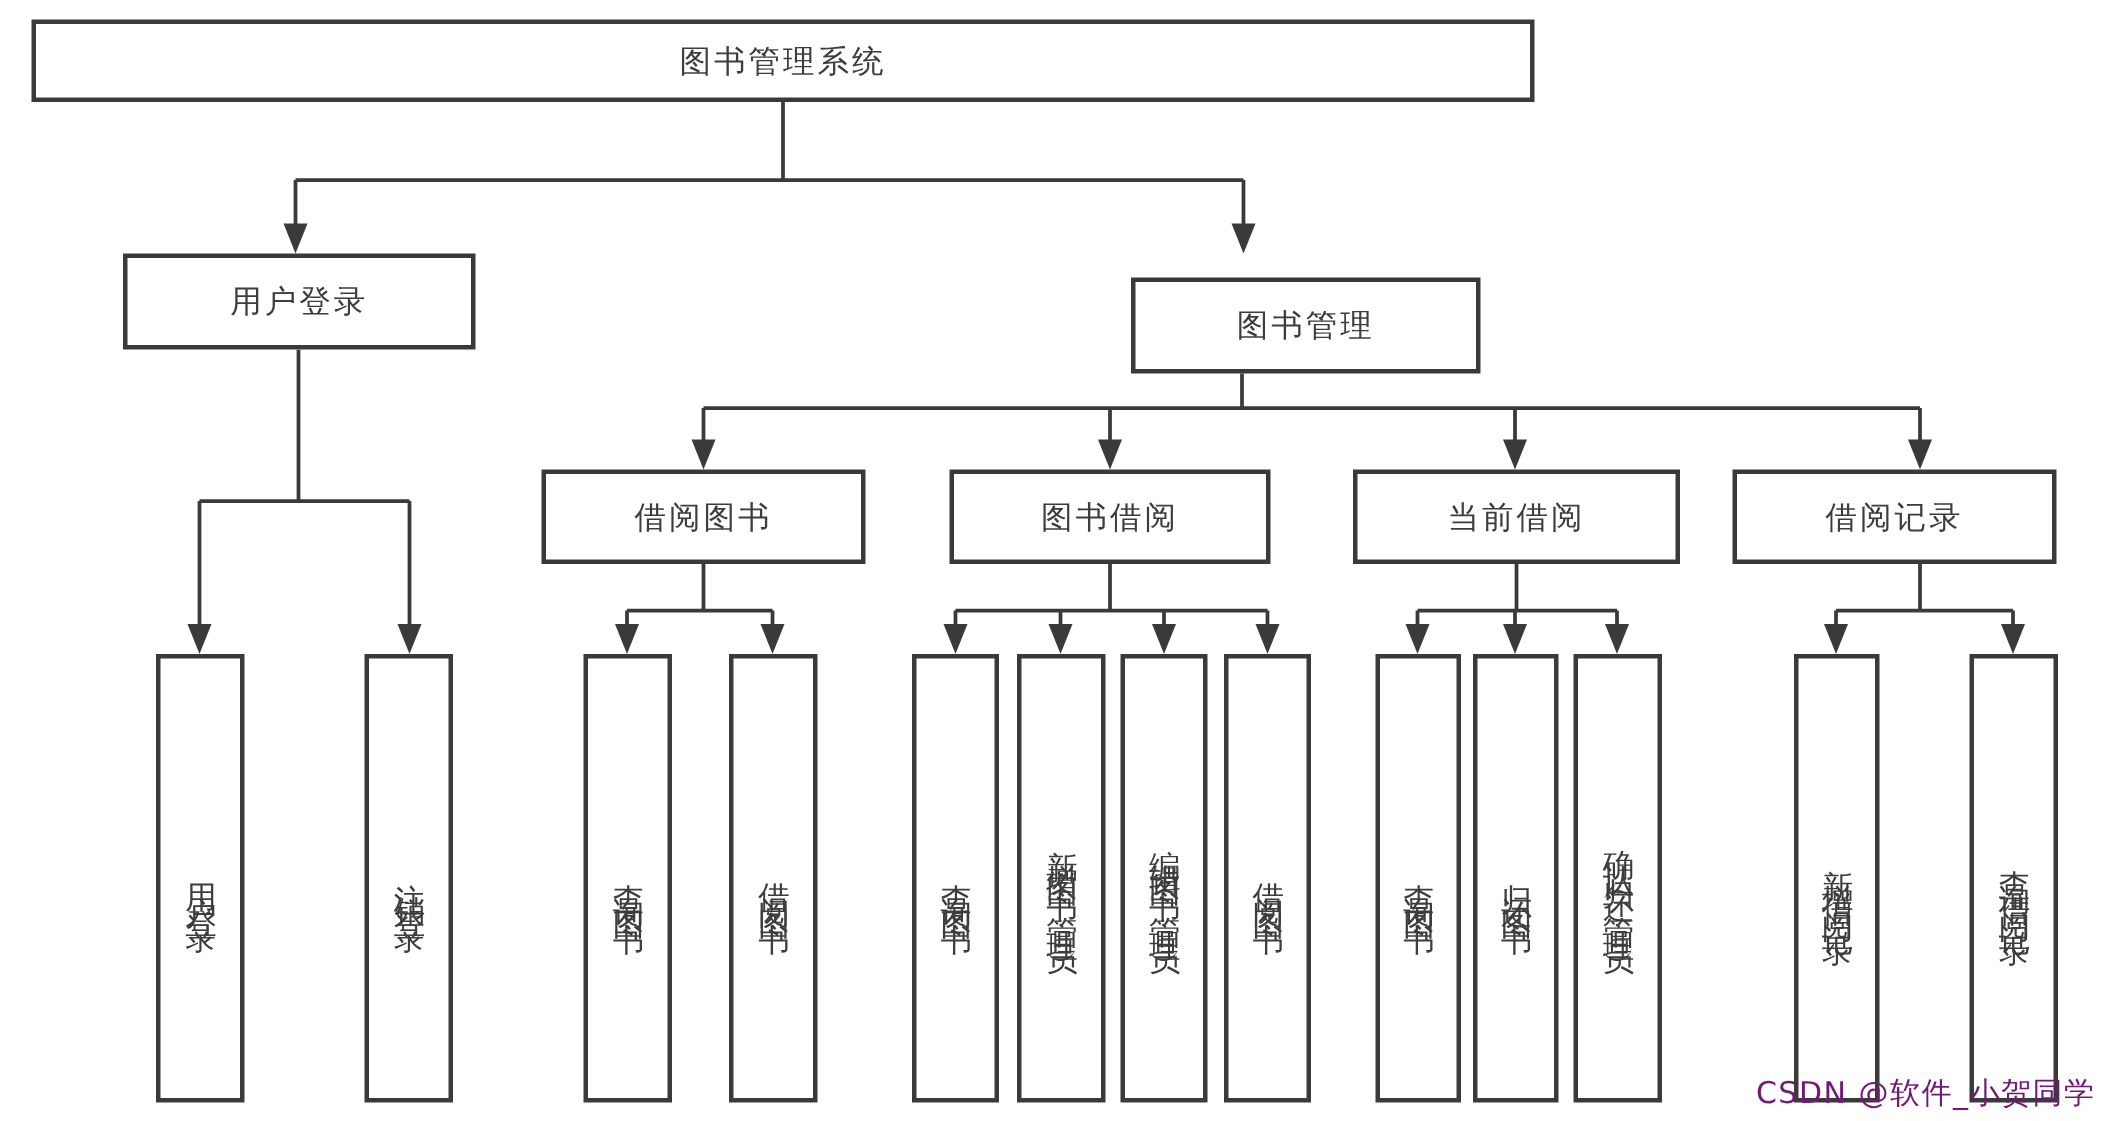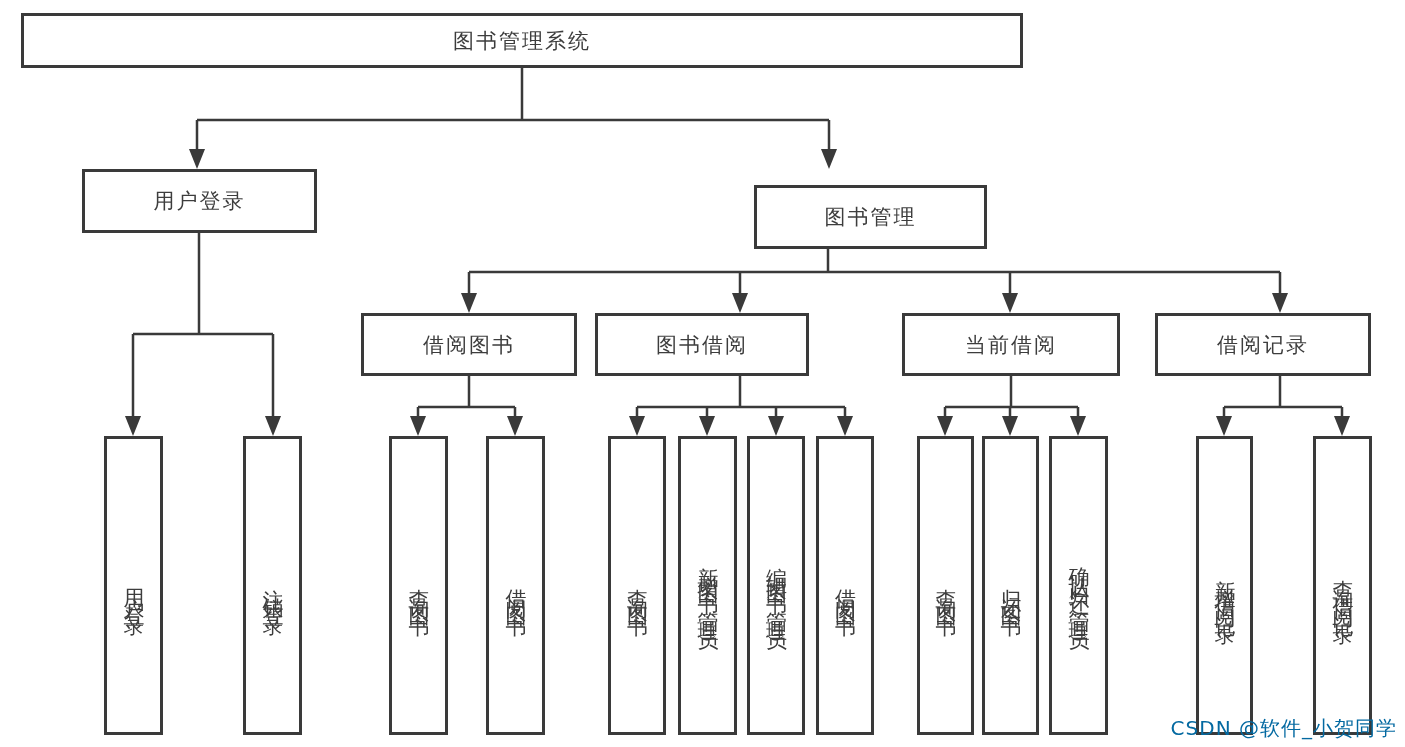--- a/index.html
+++ b/index.html
@@ -38,21 +38,21 @@
     font-size: 21px;
     line-height: 1;
     letter-spacing: 9px;
     margin-bottom: -9px;
   }
   .watermark {
     position: absolute;
     right: 8px;
     bottom: 5px;
     font-size: 20px;
-    color: #0369a1;
+    color: #701a75;
     letter-spacing: 1px;
     z-index: 10;
     white-space: nowrap;
   }
 </style>
 </head>
 <body>
 
 <div class="canvas">
 
@@ -96,21 +96,21 @@
   <div class="box hbox" style="left:82px; top:169px; width:235px; height:64px;">
     <span>用户登录</span>
   </div>
   <div class="box hbox" style="left:754px; top:169px; width:233px; height:64px;margin-top:16px;">
     <span>图书管理</span>
   </div>
 
   <div class="box hbox" style="left:361px; top:313px; width:216px; height:63px;">
     <span>借阅图书</span>
   </div>
-  <div class="box hbox" style="left:595px; top:313px; width:214px; height:63px;">
+  <div class="box hbox" style="left:633px; top:313px; width:214px; height:63px;">
     <span>图书借阅</span>
   </div>
   <div class="box hbox" style="left:902px; top:313px; width:218px; height:63px;text-align:right;">
     <span>当前借阅</span>
   </div>
   <div class="box hbox" style="left:1155px; top:313px; width:216px; height:63px;">
     <span>借阅记录</span>
   </div>
 
   <div class="box leaf" style="left:104px; width:59px;">

